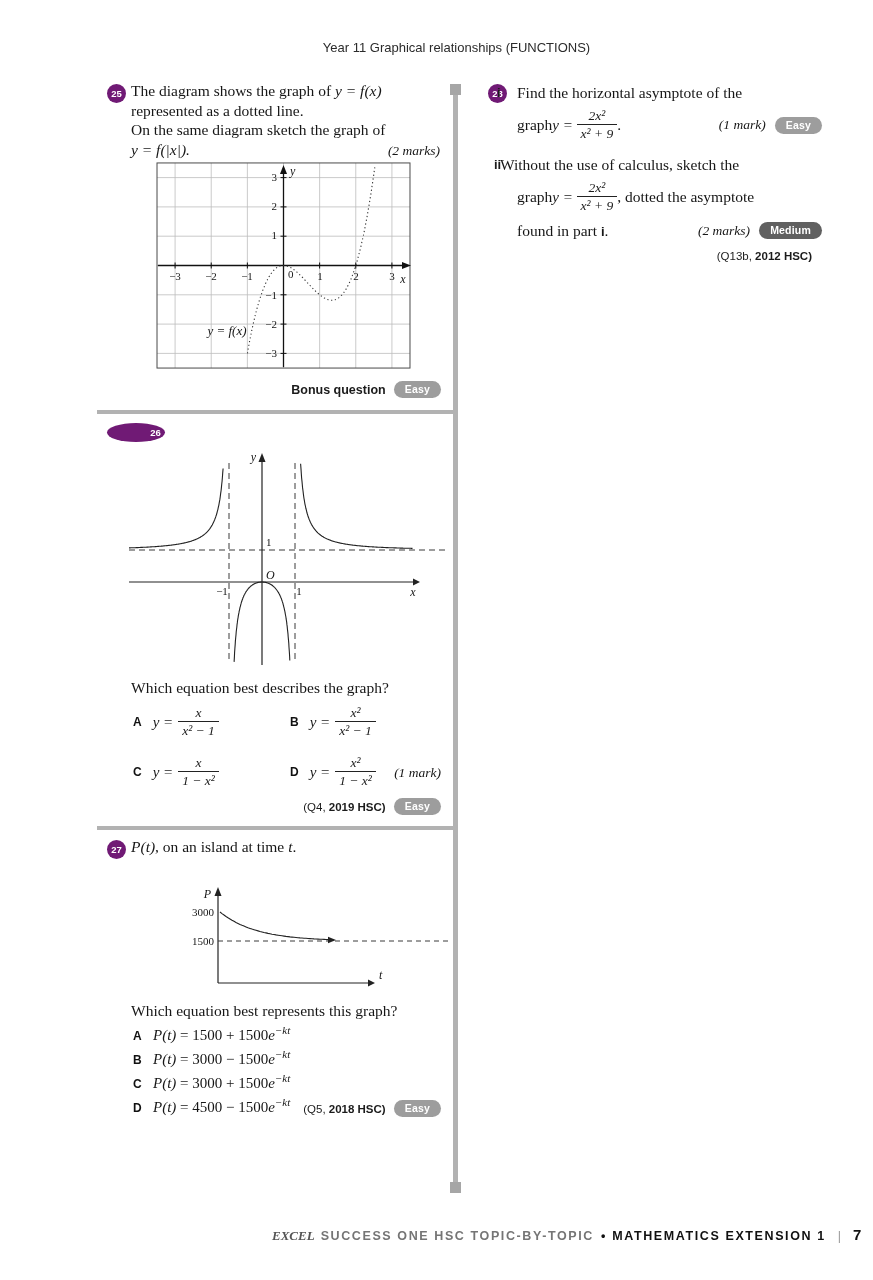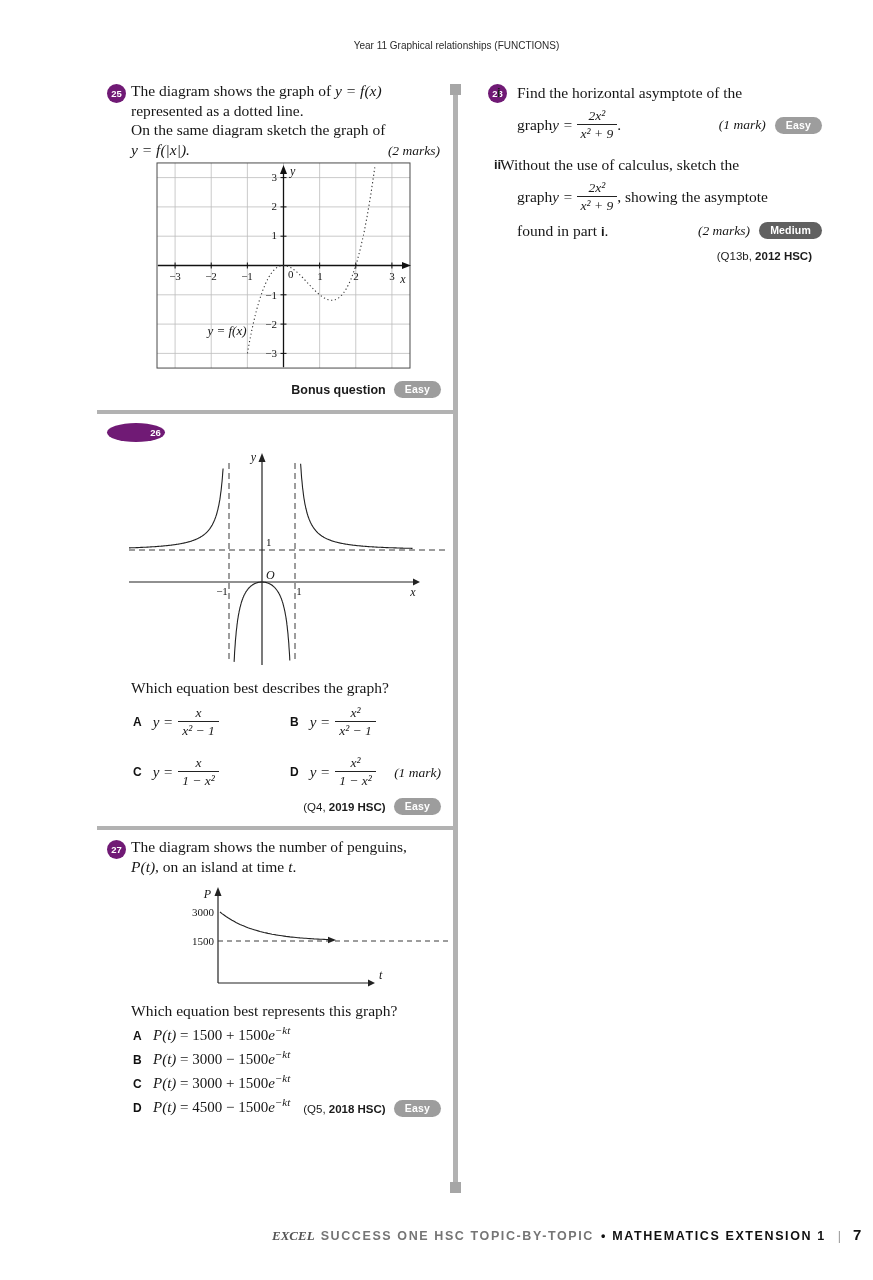--- a/index.html
+++ b/index.html
@@ -31,21 +31,21 @@
   .ti13{font-size:13px;font-style:italic;}
   .mline{font-family:"Liberation Serif",serif;font-size:15px;color:#161616;}
   .mline sup{font-size:11px;font-style:italic;}
   .footer-row{position:absolute;display:flex;align-items:baseline;white-space:nowrap;}
 </style>
 </head>
 <body>
 
 <div id="page">
 
-  <div class="abs" style="left:40px;right:0;top:40px;text-align:center;font-size:10px;color:#2b2b2b;">Year 11 Graphical relationships (FUNCTIONS)</div>
+  <div class="abs" style="left:40px;right:0;top:40px;text-align:center;font-size:13px;color:#2b2b2b;">Year 11 Graphical relationships (FUNCTIONS)</div>
 
   <div class="vdivider"></div>
   <div class="vcap" style="top:84px;"></div>
   <div class="vcap" style="top:1182px;"></div>
 
   <div class="q-badge" style="left:107px;top:84px;">25</div>
   <div class="abs qtext" style="left:131px;top:81px;width:309px;">
     <div><span>The diagram shows the graph of </span><span class="math">y = f(x)</span></div>
     <div>represented as a dotted line.</div>
     <div>On the same diagram sketch the graph of</div>
@@ -176,21 +176,20 @@
 
   <div class="refrow" style="left:200px;top:798px;width:241px;">
     <span class="ref"><span>(Q4, </span><span class="bold">2019 HSC)</span></span>
     <span class="pill">Easy</span>
   </div>
 
   <div class="divider" style="left:97px;top:826px;width:358px;"></div>
 
   <div class="q-badge" style="left:107px;top:840px;">27</div>
   <div class="abs qtext" style="left:131px;top:837px;width:309px;">
-    <div>The diagram shows the number of penguins,</div>
     <div><span class="math">P(t)</span><span>, on an island at time </span><span class="math">t</span><span>.</span></div>
   </div>
 
   <svg class="abs" style="left:180px;top:885px;" width="280" height="102">
     <g id="g27">
         <line x1="38" y1="98" x2="38" y2="8" stroke="#222" stroke-width="1.2"></line>
         <polygon points="34.5,11 41.5,11 38,2" fill="#222"></polygon>
         <line x1="38" y1="98" x2="188" y2="98" stroke="#222" stroke-width="1.2"></line>
         <polygon points="188,94.5 188,101.5 195,98" fill="#222"></polygon>
         <line x1="38" y1="56" x2="268" y2="56" stroke="#3a3a3a" stroke-width="1" stroke-dasharray="5,4"></line>
@@ -240,21 +239,21 @@
   <div class="abs" style="left:494px;top:157px;font:bold 13px 'Liberation Sans',sans-serif;">ii</div>
   <div class="abs qtext" style="left:500px;top:155px;">Without the use of calculus, sketch the</div>
 
   <div class="abs" style="left:517px;top:175px;height:44px;display:flex;align-items:center;">
     <span class="qtext">graph </span>
     <span class="math" style="font-size:15px;white-space:pre;">y = </span>
     <span class="frac">
         <span class="num">2x²</span>
         <span class="den">x² + 9</span>
       </span>
-    <span class="qtext">, showing the asymptote</span>
+    <span class="qtext">, dotted the asymptote</span>
   </div>
 
   <div class="abs" style="left:517px;top:221px;width:305px;display:flex;align-items:center;justify-content:space-between;">
     <span class="qtext"><span>found in part </span><span style="font:bold 13px 'Liberation Sans',sans-serif;">i</span><span>.</span></span>
     <span style="display:flex;align-items:center;gap:9px;">
       <span class="marks">(2 marks)</span>
       <span class="pill medium">Medium</span>
     </span>
   </div>
 

